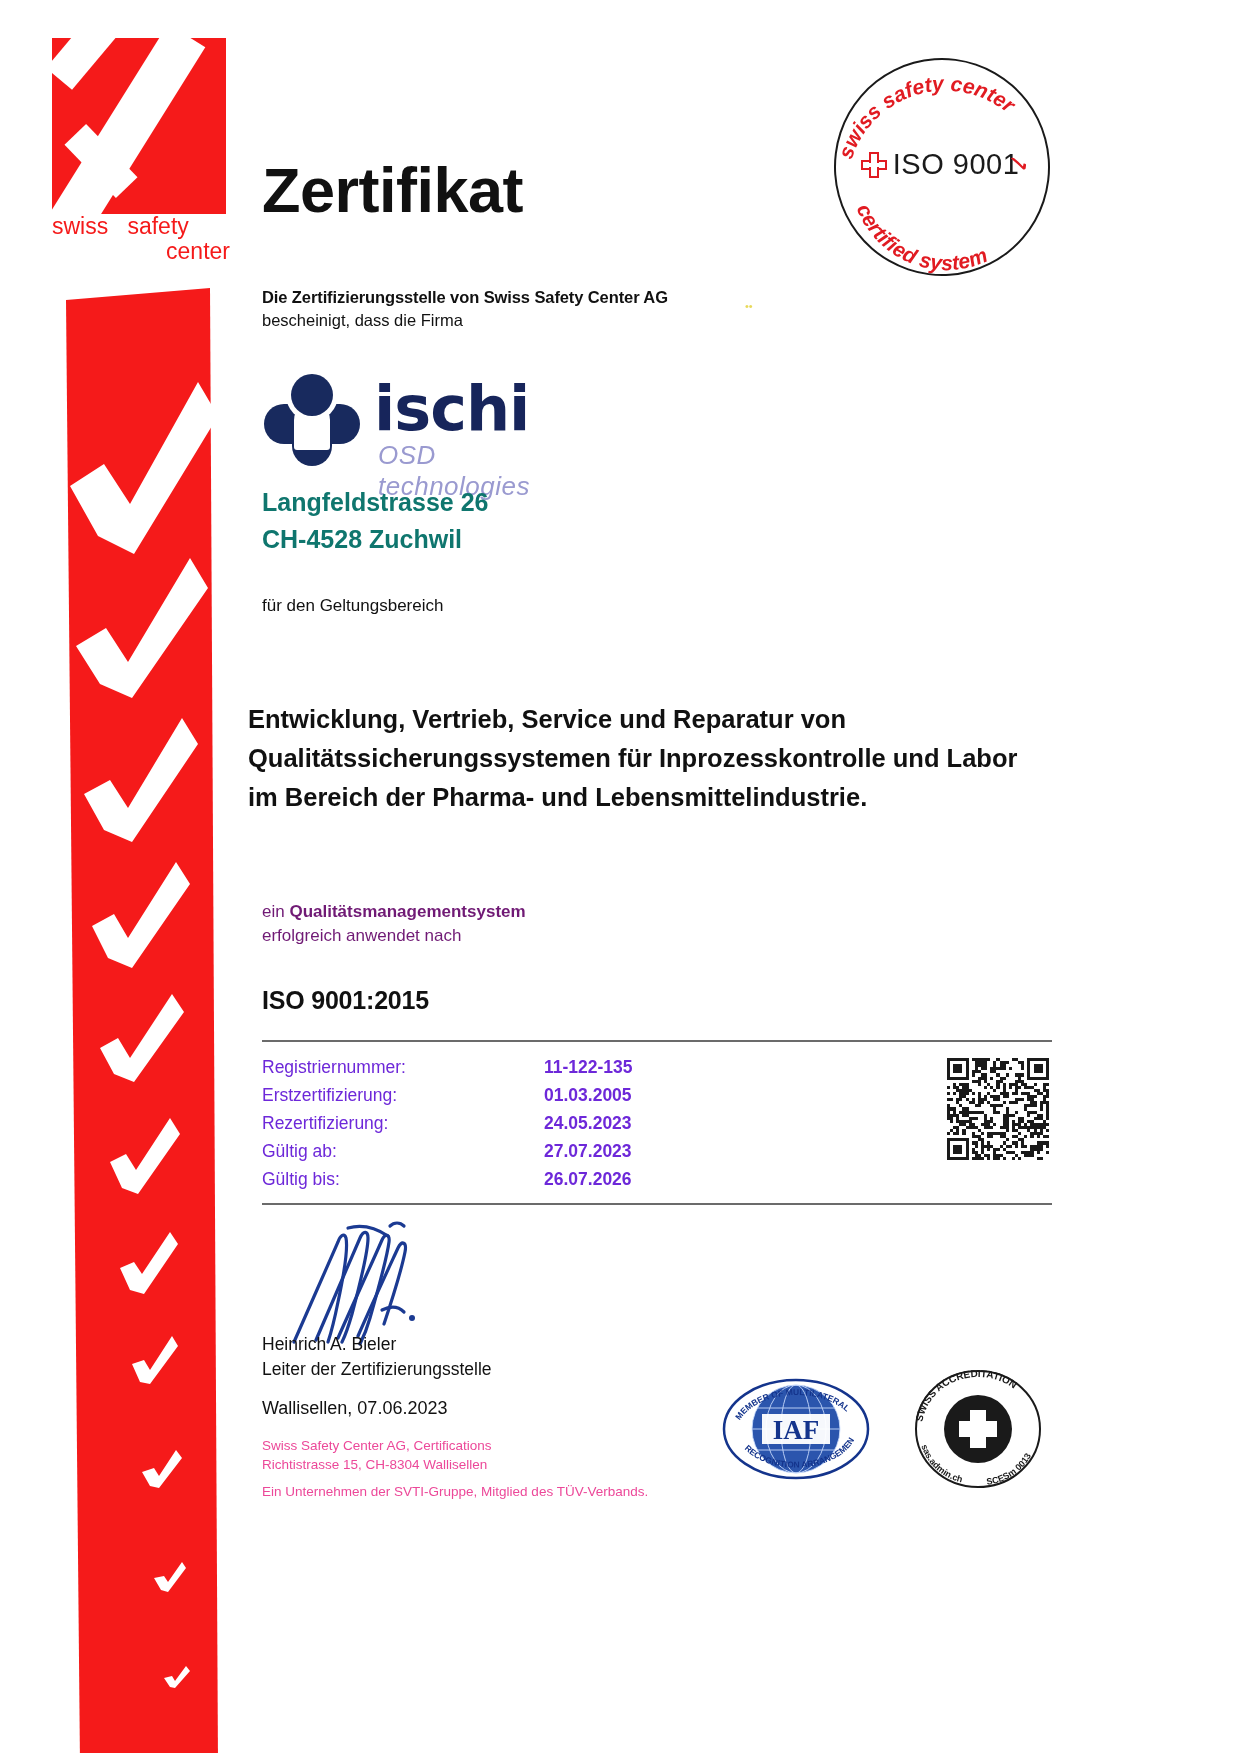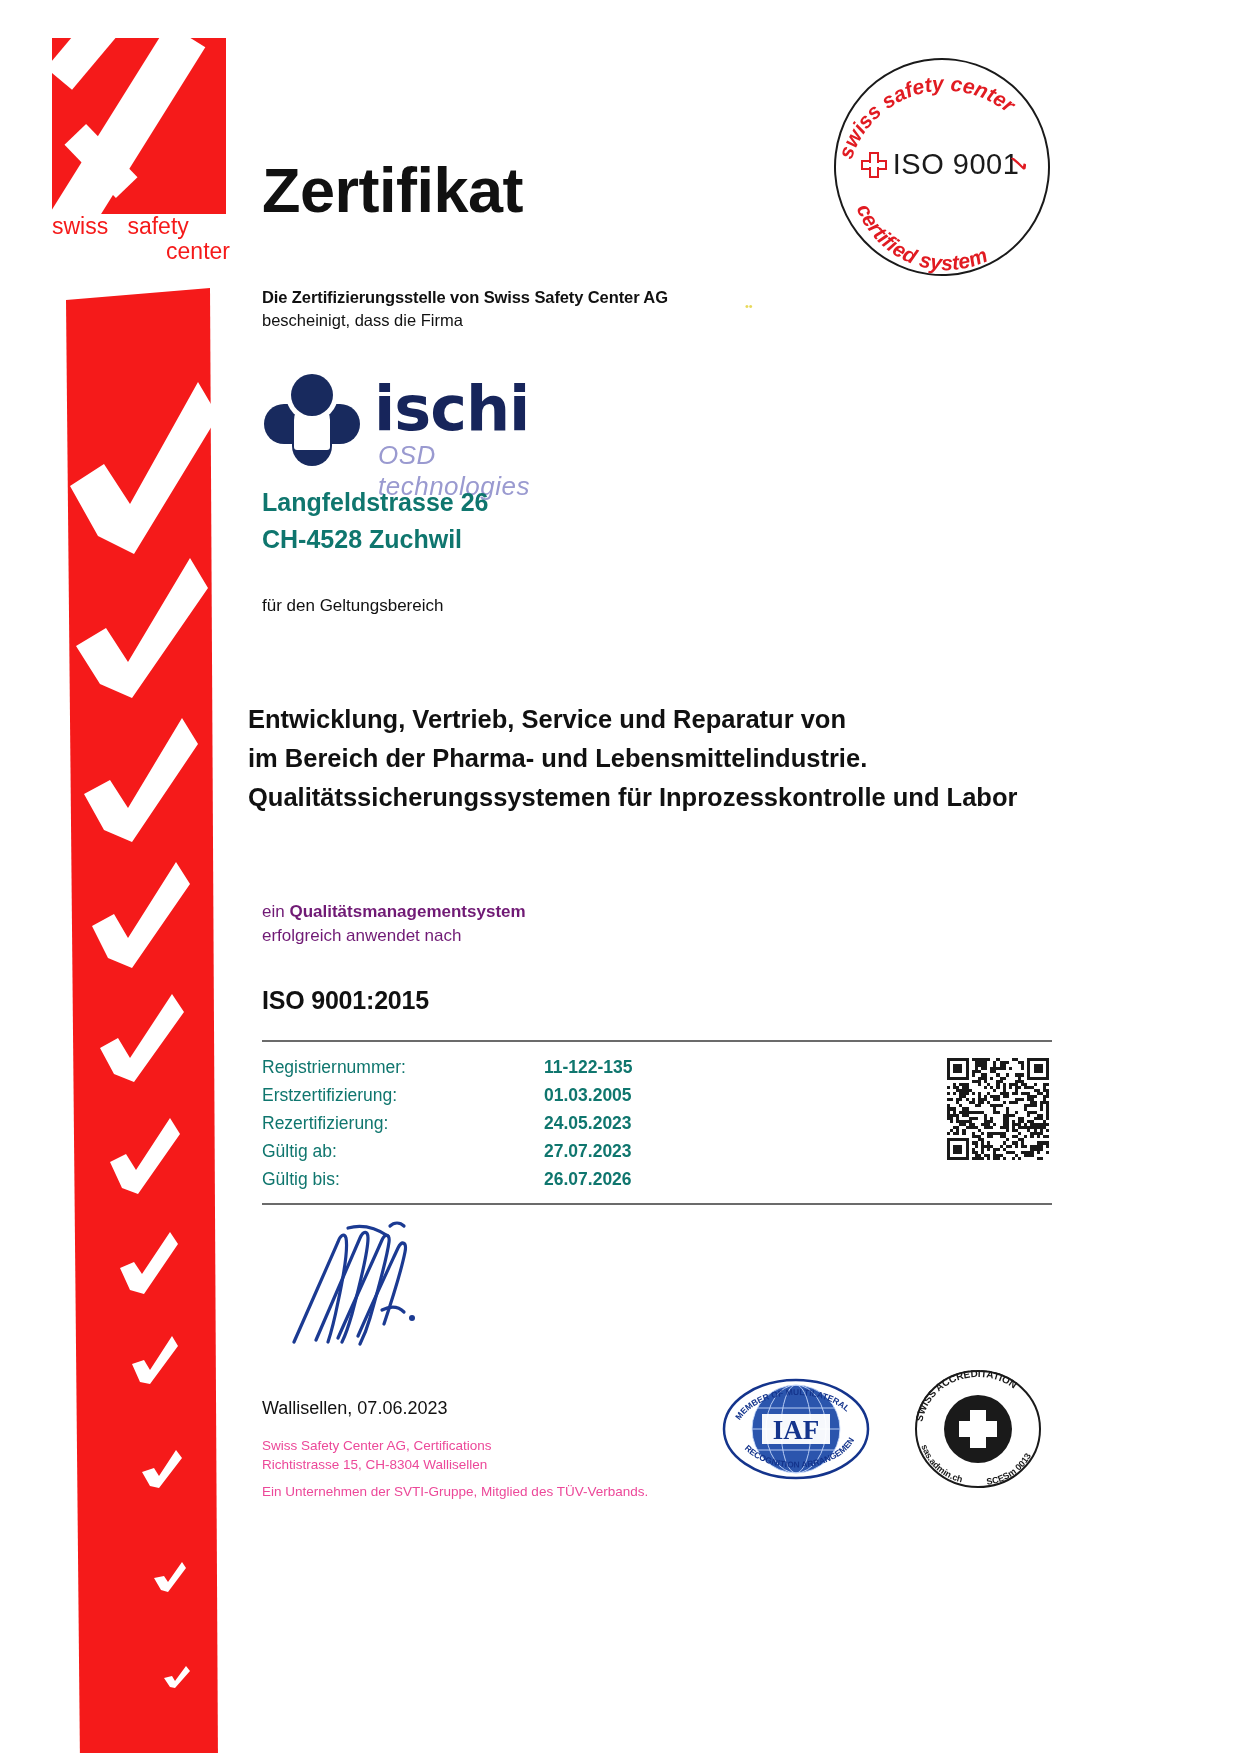--- a/index.html
+++ b/index.html
@@ -187,21 +187,21 @@
 
   
   .regblock {
     position:absolute; left:262px; top:1040px;
     width: 790px;
     border-top: 2px solid #6b6b6b;
     border-bottom: 2px solid #6b6b6b;
     padding: 11px 0 10px 0;
   }
   .regblock table { border-collapse: collapse; }
-  .regblock td { font-size:17.5px; color:#0f766e; padding: 2px 0; line-height: 24px; margin-top: 37px; }
+  .regblock td { font-size:17.5px; color:#6d28d9; padding: 2px 0; line-height: 24px; margin-top: 37px; }
   .regblock td.k { width: 282px; }
   .regblock td.v { font-weight: bold; }
 
   .qr {
     position:absolute; left:947px; top:1058px;
     width:102px; height:102px;
   }
   .qr canvas, .qr .grid { width:102px; height:102px; display:block; }
 
   
@@ -317,22 +317,22 @@
   </div>
 
   <div class="addr">
     <div>Langfeldstrasse 26</div>
     <div>CH-4528 Zuchwil</div>
   </div>
 
   <div class="scope-label">für den Geltungsbereich</div>
   <div class="scope">
     <div>Entwicklung, Vertrieb, Service und Reparatur von</div>
+    <div>Qualitätssicherungssystemen für Inprozesskontrolle und Labor</div>
     <div>im Bereich der Pharma- und Lebensmittelindustrie.</div>
-    <div>Qualitätssicherungssystemen für Inprozesskontrolle und Labor</div>
   </div>
 
   <div class="qms">
     <div>
       <span>ein </span><b>Qualitätsmanagementsystem</b>
     </div>
     <div>erfolgreich anwendet nach</div>
   </div>
   <div class="std">ISO 9001:2015</div>
 
@@ -380,20 +380,24 @@
         <path d="M52,120 C66,88 82,54 96,22 C99,15 104,16 103,24 C101,40 92,72 84,100 C80,114 76,122 74,126"></path>
         <path d="M72,118 C86,86 100,56 112,30 C116,22 121,24 119,34 C115,54 106,82 98,106"></path>
         <path d="M62,10 C76,6 90,10 102,18"></path>
         <path d="M104,8 C108,4 114,4 118,8"></path>
         <path d="M96,92 C104,88 112,88 118,94"></path>
       </g>
       <circle cx="126" cy="100" r="3" fill="#1b3a92"></circle>
     </svg>
   </div>
 
+  <div class="signer">
+    <div>Heinrich A. Bieler</div>
+    <div>Leiter der Zertifizierungsstelle</div>
+  </div>
   <div class="place">Wallisellen, 07.06.2023</div>
 
   <div class="footlines">
     <div>Swiss Safety Center AG, Certifications</div>
     <div>Richtistrasse 15, CH-8304 Wallisellen</div>
     <div class="gap">Ein Unternehmen der SVTI-Gruppe, Mitglied des TÜV-Verbands.</div>
   </div>
 
   <div class="iaf">
     <svg width="148" height="102" viewBox="0 0 148 102">

